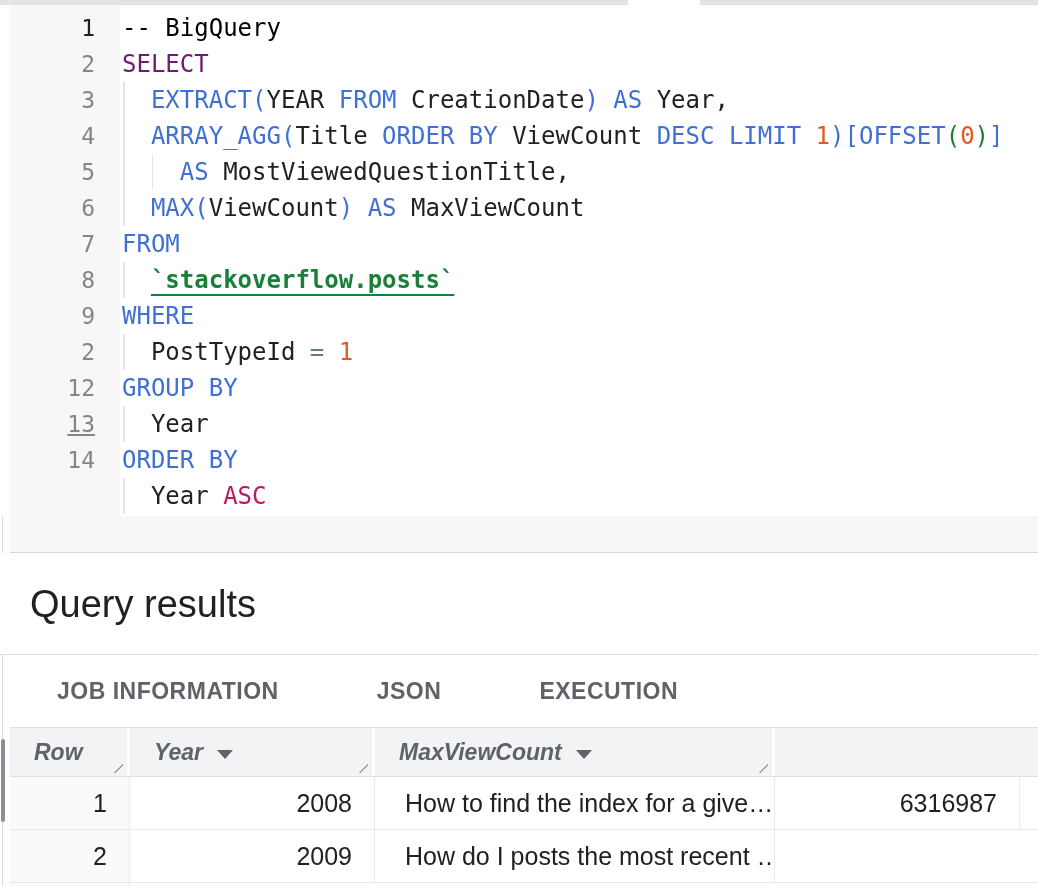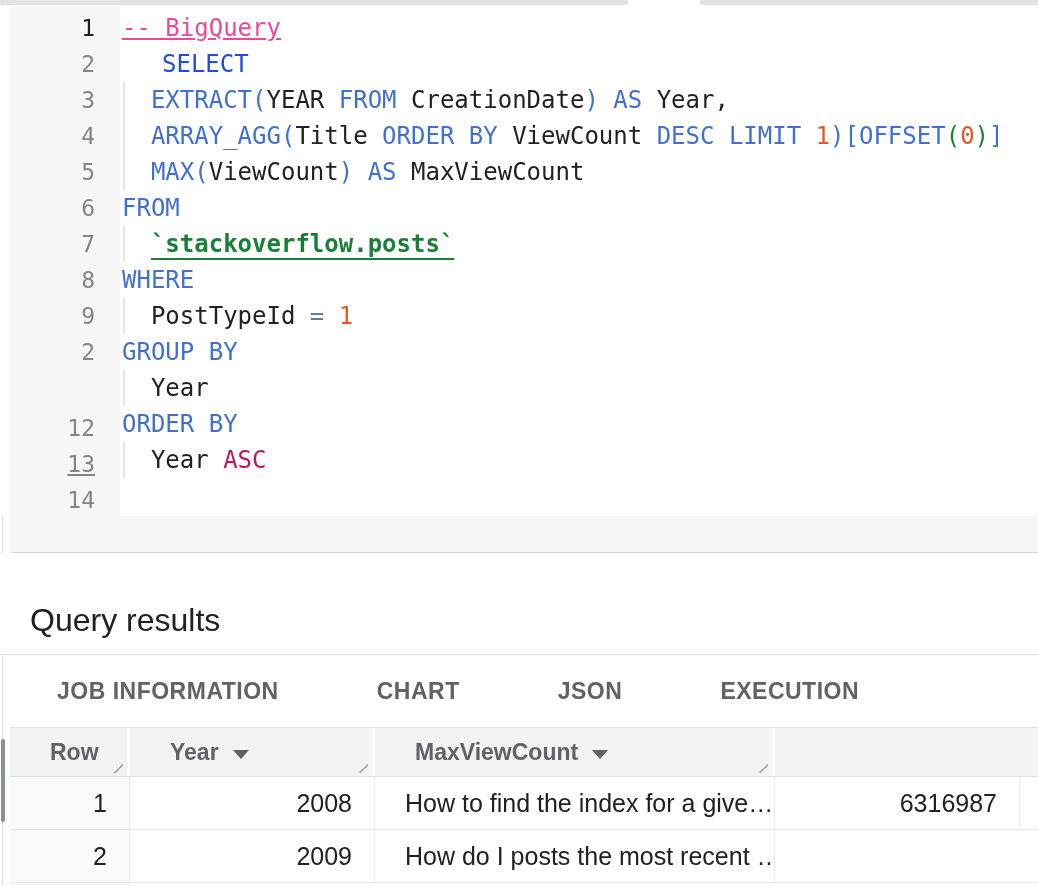--- a/index.html
+++ b/index.html
@@ -26,35 +26,35 @@
                font-family:"DejaVu Sans Mono", monospace; font-size:24px; }
   .indent-guide { position:absolute; top:0; bottom:0; width:1.5px; background:#e3e6e8; }
   .tok-table { text-decoration:underline; text-underline-offset:6px; text-decoration-thickness:2px;font-weight:bold; }
 
   .editor-bottom-band { position:absolute; left:10px; top:516px; width:1028px; height:37px;
                         background:#f7f7f7; border-bottom:1px solid #d7d7d7; }
 
   
   .results-header { position:absolute; left:0; top:553px; width:1038px; height:102px;
                     border-bottom:1px solid #e0e0e0; background:#fff; }
-  .results-title { position:absolute; left:30px; top:16px; height:102px; line-height:102px;
-                   font-size:32px; color:#212121; font-weight:400; }
+  .results-title { position:absolute; left:30px; top:0; height:102px; line-height:102px;
+                   font-size:38px; color:#212121; font-weight:400; }
 
   
   .tabs { position:absolute; left:8px; top:656px; height:71px; display:flex; }
   .tab { position:relative; padding:0 49px; display:flex; align-items:center;
          font-size:23px; font-weight:bold; letter-spacing:0.5px; cursor:pointer; white-space:nowrap; }
   .tab-underline { position:absolute; left:0; right:0; bottom:0; height:5px; border-radius:4px 4px 0 0; }
 
   
   .rtable { position:absolute; left:10px; top:727px; width:1028px; }
   .thead, .tr { display:grid; grid-template-columns:120px 245px 400px 245px 80px; }
   .thead { height:50px; background:#f1f3f4; border-top:1px solid #e0e0e0; border-bottom:1px solid #e0e0e0; }
-  .th { position:relative; display:flex; align-items:center; padding-left:40px;
-        color:#5f6368; font-size:23px; font-weight:bold; border-right:3px solid #ffffff; }
+  .th { position:relative; display:flex; align-items:center; padding-left:24px;
+        color:#5f6368; font-size:23px; font-weight:bold; border-right:3px solid #ffffff;font-style:italic; }
   .th.partial { border-right:none; }
   .sort-arrow { width:0; height:0; border-left:8px solid transparent; border-right:8px solid transparent;
                 border-top:9px solid #5f6368; margin-left:14px; margin-top:4px; }
   .grip { position:absolute; right:4px; bottom:3px; width:14px; height:14px;
           background:repeating-linear-gradient(135deg, transparent 0 4px, #9aa0a6 4px 5.8px, transparent 5.8px 9px);
           clip-path:polygon(100% 0, 100% 100%, 0 100%); }
   .tr { height:53px; border-bottom:1px solid #e8eaed; background:#fff; }
   .td { display:flex; align-items:center; font-size:25px; color:#202124; border-right:1px solid #e8eaed; }
   .td.partial { border-right:none; }
   .td.num { justify-content:flex-end; padding-right:22px; }
@@ -77,53 +77,51 @@
         <div class="line-no" style="color: rgb(32, 33, 36);">1</div>
         <div class="line-no" style="color: rgb(128, 134, 139);">2</div>
         <div class="line-no" style="color: rgb(128, 134, 139);">3</div>
         <div class="line-no" style="color: rgb(128, 134, 139);">4</div>
         <div class="line-no" style="color: rgb(128, 134, 139);">5</div>
         <div class="line-no" style="color: rgb(128, 134, 139);">6</div>
         <div class="line-no" style="color: rgb(128, 134, 139);">7</div>
         <div class="line-no" style="color: rgb(128, 134, 139);">8</div>
         <div class="line-no" style="color: rgb(128, 134, 139);">9</div>
         <div class="line-no" style="color: rgb(128, 134, 139);">2</div>
-        <div class="line-no" style="color: rgb(128, 134, 139); margin-top: 40px;">12</div>
+        <div class="line-no" style="color: rgb(128, 134, 139);">12</div>
         <div class="line-no" style="color: rgb(128, 134, 139); text-decoration: underline;">13</div>
         <div class="line-no" style="color: rgb(128, 134, 139);">14</div>
       </div>
   </div>
   <div class="code">
-      <div class="code-line"><span class="tok-comment" style="color: #ec4899; text-decoration: underline;">-- BigQuery</span></div>
-      <div class="code-line"><span class="tok-kw" style="color: #1d4ed8; margin-left: 40px;">SELECT</span></div>
+      <div class="code-line"><span class="tok-comment" style="color: #000000;">-- BigQuery</span></div>
+      <div class="code-line"><span class="tok-kw" style="color: #701a75;">SELECT</span></div>
       <div class="code-line"><div class="indent-guide" style="left: 1px;"></div><span class="tok-plain" style="color: rgb(32, 33, 36);">  </span><span class="tok-kw" style="color: rgb(64, 112, 212);">EXTRACT(</span><span class="tok-plain" style="color: rgb(32, 33, 36);">YEAR </span><span class="tok-kw" style="color: rgb(64, 112, 212);">FROM</span><span class="tok-plain" style="color: rgb(32, 33, 36);"> CreationDate</span><span class="tok-kw" style="color: rgb(64, 112, 212);">)</span><span class="tok-plain" style="color: rgb(32, 33, 36);"> </span><span class="tok-kw" style="color: rgb(64, 112, 212);">AS</span><span class="tok-plain" style="color: rgb(32, 33, 36);"> Year,</span></div>
       <div class="code-line"><div class="indent-guide" style="left: 1px;"></div><span class="tok-plain" style="color: rgb(32, 33, 36);">  </span><span class="tok-kw" style="color: rgb(64, 112, 212);">ARRAY_AGG(</span><span class="tok-plain" style="color: rgb(32, 33, 36);">Title </span><span class="tok-kw" style="color: rgb(64, 112, 212);">ORDER BY</span><span class="tok-plain" style="color: rgb(32, 33, 36);"> ViewCount </span><span class="tok-kw" style="color: rgb(64, 112, 212);">DESC LIMIT</span><span class="tok-plain" style="color: rgb(32, 33, 36);"> </span><span class="tok-num" style="color: rgb(226, 90, 31);">1</span><span class="tok-kw" style="color: rgb(64, 112, 212);">)[</span><span class="tok-kw" style="color: rgb(64, 112, 212);">OFFSET</span><span class="tok-paren2" style="color: rgb(24, 128, 56);">(</span><span class="tok-num" style="color: rgb(226, 90, 31);">0</span><span class="tok-paren2" style="color: rgb(24, 128, 56);">)</span><span class="tok-kw" style="color: rgb(64, 112, 212);">]</span></div>
+      <div class="code-line"><div class="indent-guide" style="left: 1px;"></div><div class="indent-guide" style="left: 29.9px;"></div><span class="tok-plain" style="color: rgb(32, 33, 36);">    </span><span class="tok-kw" style="color: rgb(64, 112, 212);">AS</span><span class="tok-plain" style="color: rgb(32, 33, 36);"> MostViewedQuestionTitle,</span></div>
       <div class="code-line"><div class="indent-guide" style="left: 1px;"></div><span class="tok-plain" style="color: rgb(32, 33, 36);">  </span><span class="tok-kw" style="color: rgb(64, 112, 212);">MAX(</span><span class="tok-plain" style="color: rgb(32, 33, 36);">ViewCount</span><span class="tok-kw" style="color: rgb(64, 112, 212);">)</span><span class="tok-plain" style="color: rgb(32, 33, 36);"> </span><span class="tok-kw" style="color: rgb(64, 112, 212);">AS</span><span class="tok-plain" style="color: rgb(32, 33, 36);"> MaxViewCount</span></div>
       <div class="code-line"><span class="tok-kw" style="color: rgb(64, 112, 212);">FROM</span></div>
       <div class="code-line"><div class="indent-guide" style="left: 1px;"></div><span class="tok-plain" style="color: rgb(32, 33, 36);">  </span><span class="tok-table" style="color: rgb(24, 128, 56); text-decoration-color: rgb(24, 128, 56);">`stackoverflow.posts`</span></div>
       <div class="code-line"><span class="tok-kw" style="color: rgb(64, 112, 212);">WHERE</span></div>
       <div class="code-line"><div class="indent-guide" style="left: 1px;"></div><span class="tok-plain" style="color: rgb(32, 33, 36);">  PostTypeId </span><span class="tok-op" style="color: rgb(96, 125, 139);">=</span><span class="tok-plain" style="color: rgb(32, 33, 36);"> </span><span class="tok-num" style="color: rgb(226, 90, 31);">1</span></div>
       <div class="code-line"><span class="tok-kw" style="color: rgb(64, 112, 212);">GROUP BY</span></div>
       <div class="code-line"><div class="indent-guide" style="left: 1px;"></div><span class="tok-plain" style="color: rgb(32, 33, 36);">  Year</span></div>
       <div class="code-line"><span class="tok-kw" style="color: rgb(64, 112, 212);">ORDER BY</span></div>
       <div class="code-line"><div class="indent-guide" style="left: 1px;"></div><span class="tok-plain" style="color: rgb(32, 33, 36);">  Year </span><span class="tok-kw" style="color: #be185d;">ASC</span></div>
     </div>
 </div>
 <div class="editor-bottom-band"></div>
 
 <div class="results-header">
   <div class="results-title">Query results</div>
 </div>
 
 <div class="tabs">
     <div class="tab" style="color: rgb(95, 99, 104);">
       <span>JOB INFORMATION</span>
-    </div>
-    <div class="tab" style="color: rgb(95, 99, 104);">
-      <span>CHART</span>
     </div>
     <div class="tab" style="color: rgb(95, 99, 104);">
       <span>JSON</span>
     </div>
     <div class="tab" style="color: rgb(95, 99, 104);">
       <span>EXECUTION</span>
     </div>
   </div>
 
 <div class="rtable">

